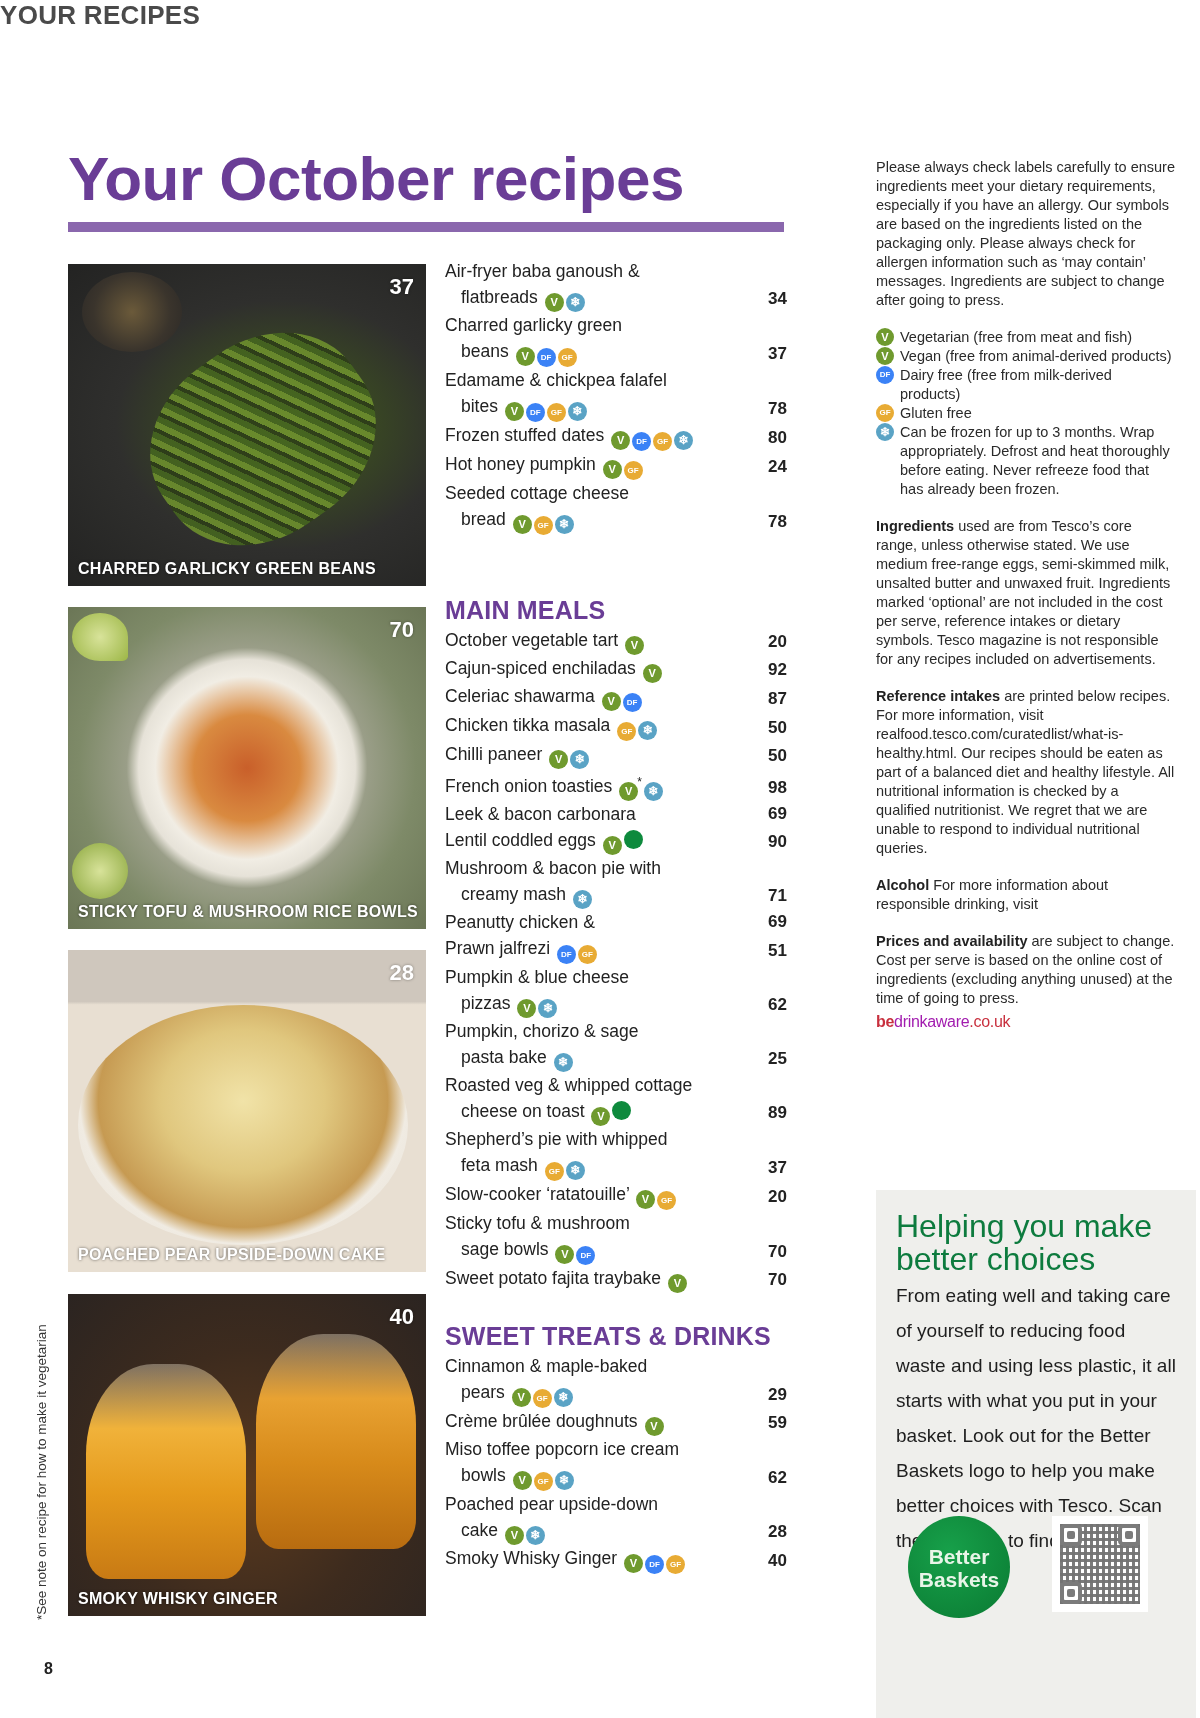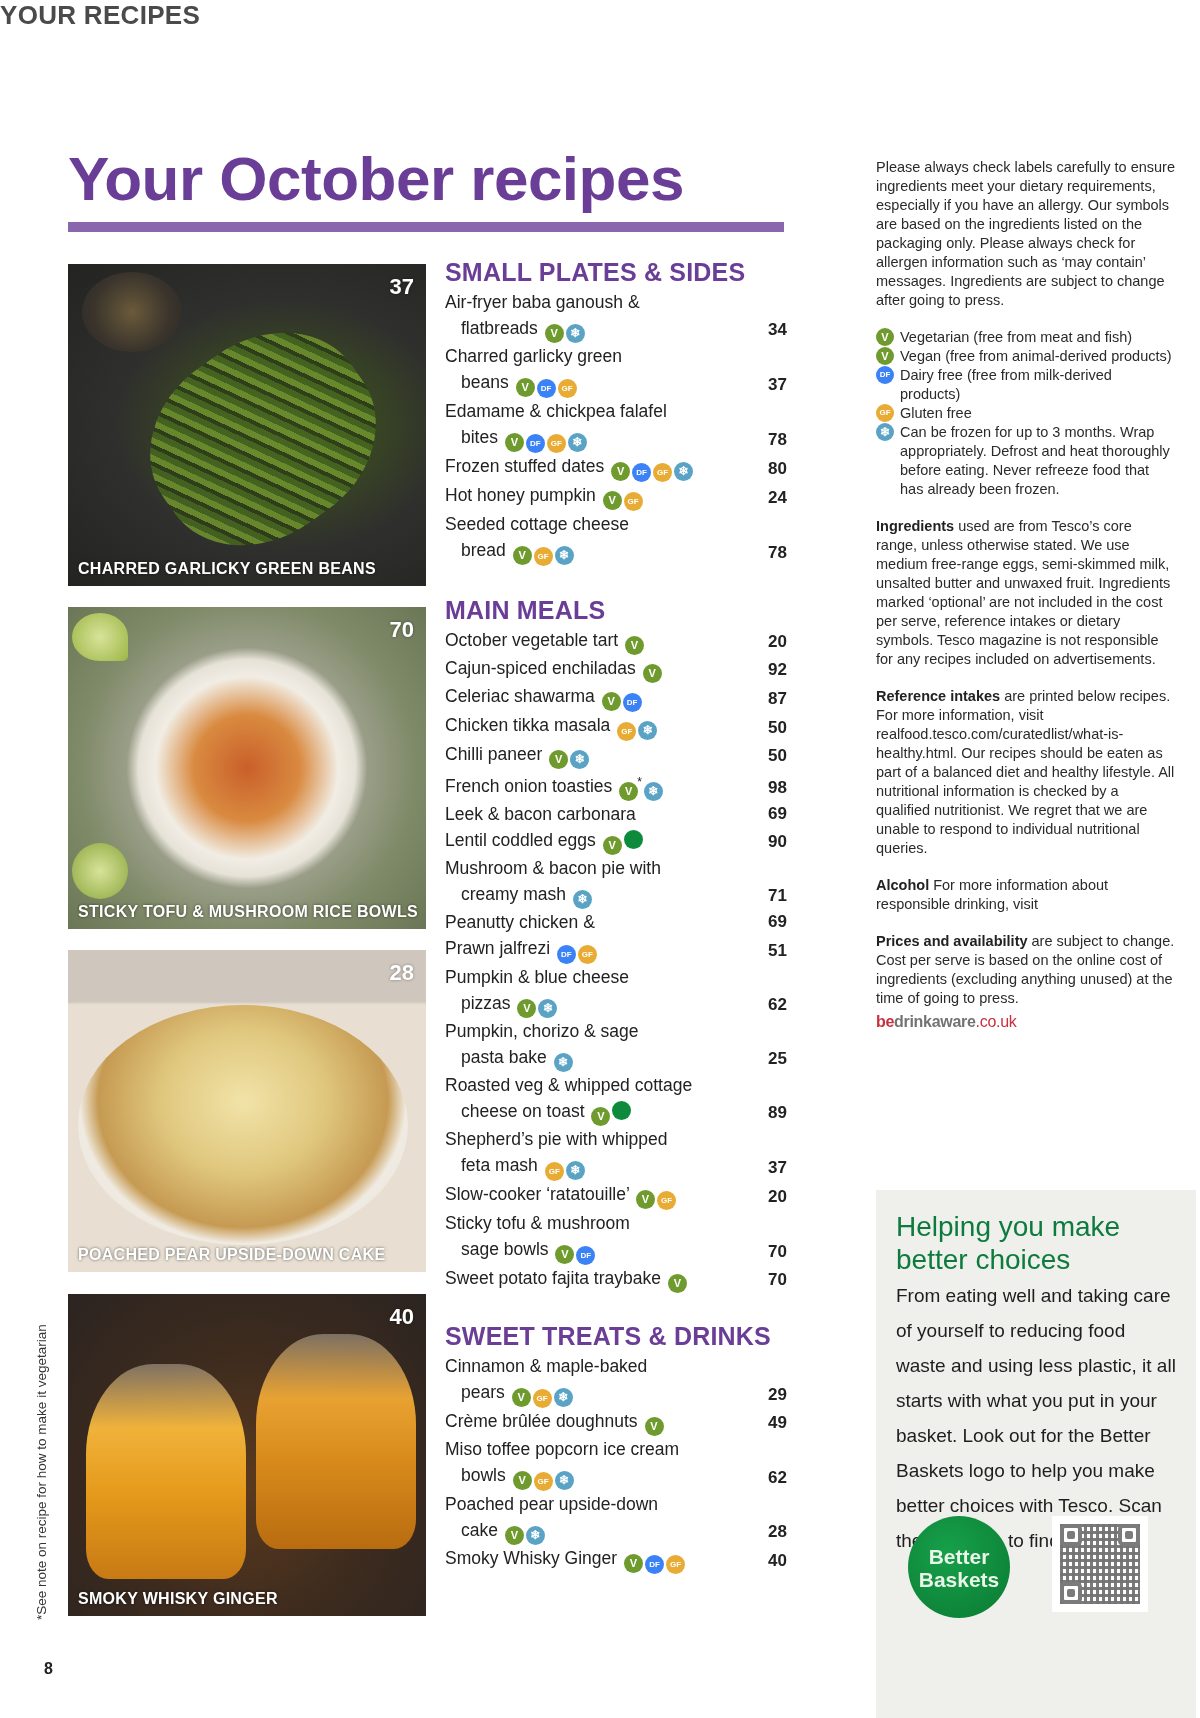--- a/index.html
+++ b/index.html
@@ -42,25 +42,25 @@
   .star { font-size: 12px; vertical-align: 6px; margin-left: -1px; }
 
   .notes { position: absolute; left: 876px; width: 300px; font-size: 14.5px; line-height: 19px; color: #2a2a2a; }
   .notes p { margin-bottom: 18px; }
   .notes strong { font-weight: bold; color: #222; }
   .legend { margin-bottom: 18px; }
   .legend .row { position: relative; padding-left: 24px; }
   .legend .row .b { position: absolute; left: 0; top: 0; margin: 0; width: 18px; height: 18px; line-height: 18px; }
   .drinkaware { font-size: 16px; font-weight: bold; letter-spacing: -0.3px; margin-top: -14px; }
   .drinkaware .be { color: #c8303e; }
-  .drinkaware .dw { color: #737373; font-weight: 700; }
+  .drinkaware .dw { color: #a21caf; font-weight: 400; }
   .drinkaware .co { color: #c8303e; font-weight: normal; }
 
   .better { position: absolute; left: 876px; top: 1190px; width: 320px; height: 528px; background: #efefec; padding: 20px 20px; }
-  .better h2 { font-size: 28px; line-height: 33px; color: #0d7b3e; font-weight: normal; margin-bottom: 2px; }
+  .better h2 { font-size: 32px; line-height: 33px; color: #0d7b3e; font-weight: normal; margin-bottom: 2px; }
   .better p { font-size: 19px; line-height: 35px; color: #1e1e1e; }
   .bb-logo { position: absolute; left: 32px; top: 326px; width: 102px; height: 102px; border-radius: 50%; background: radial-gradient(circle at 40% 35%, #17a04a, #0a7a32); color: #e8f5e8; font-weight: bold; font-size: 21px; line-height: 23px; text-align: center; padding-top: 29px; }
   .qr { position: absolute; left: 176px; top: 326px; width: 96px; height: 96px; background: #fff; padding: 8px; }
   .qr-inner { width: 80px; height: 80px; background:
       repeating-linear-gradient(90deg, #111 0 3px, transparent 3px 6px),
       repeating-linear-gradient(0deg, #111 0 3px, transparent 3px 7px);
       background-blend-mode: multiply; opacity: 0.55; position: relative; }
   .qr-eye { position: absolute; width: 22px; height: 22px; border: 4px solid #111; border-radius: 5px; background: #fff; }
   .qr-eye::after { content: ""; position: absolute; left: 3px; top: 3px; width: 8px; height: 8px; background: #111; border-radius: 2px; }
 
@@ -85,21 +85,20 @@
 <div class="photo photo-cake">
   <span class="pg">28</span>
   <span class="cap">POACHED PEAR UPSIDE-DOWN CAKE</span>
 </div>
 <div class="photo photo-drink">
   <span class="pg">40</span>
   <span class="cap">SMOKY WHISKY GINGER</span>
 </div>
 
 <div class="list" id="cat0" style="top:258px;">
-    <div class="cat">SMALL PLATES &amp; SIDES</div>
     <div class="item">
       <div><span>Air-fryer baba ganoush &amp;</span></div>
       <div class="line2"><span>flatbreads</span> <span class="b b-v">V</span><span class="b b-fr">❄</span></div>
       <span class="pgno">34</span>
     </div>
     <div class="item">
       <div><span>Charred garlicky green</span></div>
       <div class="line2"><span>beans</span> <span class="b b-vg">V</span><span class="b b-df">DF</span><span class="b b-gf">GF</span></div>
       <span class="pgno">37</span>
     </div>
@@ -205,21 +204,21 @@
   </div>
 <div class="list" id="cat2" style="top:1322px;">
     <div class="cat">SWEET TREATS &amp; DRINKS</div>
     <div class="item">
       <div><span>Cinnamon &amp; maple-baked</span></div>
       <div class="line2"><span>pears</span> <span class="b b-v">V</span><span class="b b-gf">GF</span><span class="b b-fr">❄</span></div>
       <span class="pgno">29</span>
     </div>
     <div class="item">
       <div><span>Crème brûlée doughnuts</span> <span class="b b-v">V</span></div>
-      <span class="pgno">49</span>
+      <span class="pgno">59</span>
     </div>
     <div class="item">
       <div><span>Miso toffee popcorn ice cream</span></div>
       <div class="line2"><span>bowls</span> <span class="b b-v">V</span><span class="b b-gf">GF</span><span class="b b-fr">❄</span></div>
       <span class="pgno">62</span>
     </div>
     <div class="item">
       <div><span>Poached pear upside-down</span></div>
       <div class="line2"><span>cake</span> <span class="b b-v">V</span><span class="b b-fr">❄</span></div>
       <span class="pgno">28</span>

